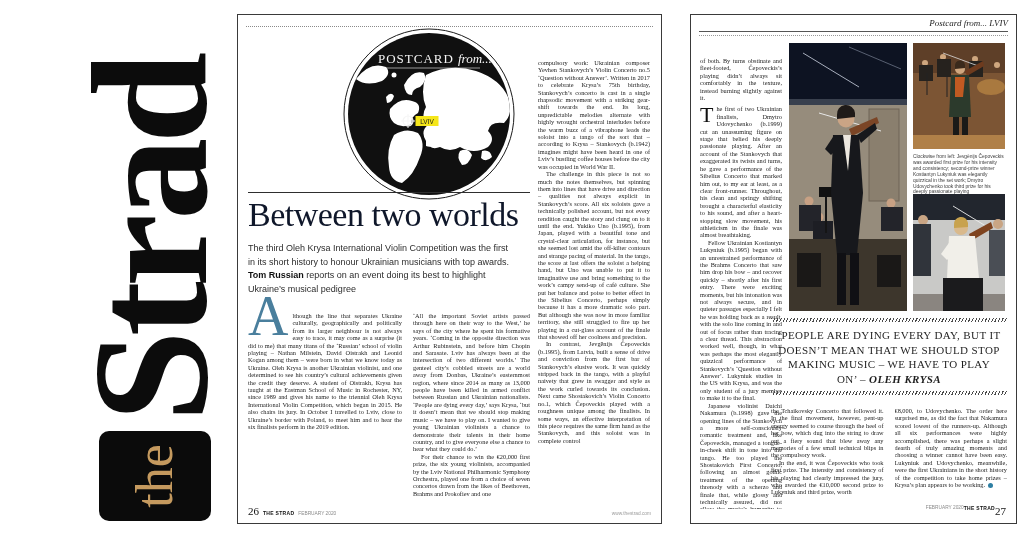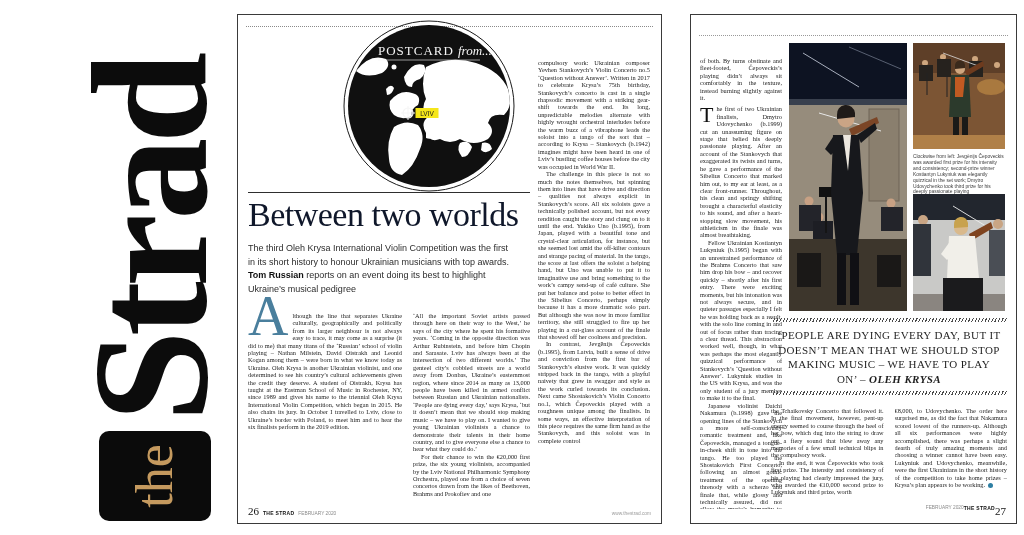--- a/index.html
+++ b/index.html
@@ -14,21 +14,21 @@
   .the-box span{font-size:52px;line-height:1;color:#c59a5f;}
   .strad{font-size:165px;line-height:128px;font-weight:700;color:#0c0c0c;letter-spacing:-6px;}
 
   
   .page{position:absolute;top:14px;height:508px;background:#fff;border:1px solid #3a3a3a;}
   #page26{left:237px;width:423px;}
   #page27{left:690px;width:325px;}
 
   
   .p26-toprule{position:absolute;left:8px;right:8px;top:11px;border-top:1px dotted #8a8a8a;}
-  .map-circle{position:absolute;left:104px;top:4px;width:174px;height:174px;}
+  .map-circle{position:absolute;left:104px;top:12px;width:174px;height:174px;}
   .p26-hrule{position:absolute;left:10px;top:177px;width:282px;border-top:1px solid #2e2e2e;}
   .headline{position:absolute;left:10px;top:181px;width:298px;font-size:34px;line-height:38px;
             color:#0f172a;letter-spacing:-0.5px;}
   .standfirst{position:absolute;left:10px;top:227px;width:264px;
               font-family:"Liberation Sans",sans-serif;font-size:9px;line-height:13.5px;color:#2d2d2d;}
   .standfirst b{color:#111;}
   .cols12{position:absolute;left:10px;top:297px;width:282px;height:192px;display:flex;gap:11px;}
   .c1{width:154px;}
   .c2{flex:1;overflow:hidden;}
   .col3{position:absolute;left:300px;top:44px;width:112px;height:447px;overflow:hidden;}
@@ -140,20 +140,21 @@
 
     <div class="p26-footer">
       <span class="pagenum">26</span>
       <span class="footer-brand">THE STRAD</span>
       <span class="footer-date">FEBRUARY 2020</span>
       <span class="footer-url">www.thestrad.com</span>
     </div>
   </div>
 
   <div class="page" id="page27">
+    <div class="p27-header">Postcard from... LVIV</div>
     <div class="p27-dotrule"></div>
 
     <div class="colL body-text">
       <p>of both. By turns obstinate and fleet-footed, Čepoveckis’s playing didn’t always sit comfortably in the texture, instead burning slightly against it.</p>
       <p style="margin-top:4px;"><span class="dropcap-t">T</span><span>he first of two Ukrainian finalists, Dmytro Udovychenko (b.1999) cut an unassuming figure on stage that belied his deeply passionate playing. After an account of the Stankovych that exaggerated its twists and turns, he gave a performance of the Sibelius Concerto that marked him out, to my ear at least, as a clear front-runner. Throughout, his clean and springy shifting brought a characterful elasticity to his sound, and after a heart-stopping slow movement, his athleticism in the finale was almost breathtaking.</span></p>
       <p class="indent">Fellow Ukrainian Kostiantyn Lukyniuk (b.1995) began with an unrestrained performance of the Brahms Concerto that saw him drop his bow – and recover quickly – shortly after his first entry. There were exciting moments, but his intonation was not always secure, and in quieter passages especially I felt he was holding back as a result, with the solo line coming in and out of focus rather than tracing a clear thread. This abstraction worked well, though, in what was perhaps the most elegantly quizzical performance of Stankovych’s ‘Question without Answer’. Lukyniuk studies in the US with Krysa, and was the only student of a jury member to make it to the final.</p>
       <p class="indent">Japanese violinist Daichi Nakamura (b.1998) gave the opening lines of the Stankovych a more self-consciously romantic treatment and, like Čepoveckis, managed a tongue-in-cheek shift in tone into the tango. He too played the Shostakovich First Concerto, following an almost gothic treatment of the opening threnody with a scherzo and finale that, while glossy and technically assured, did not allow the music’s humanity to break through the glittery black surface.</p>
 
     </div>
 

